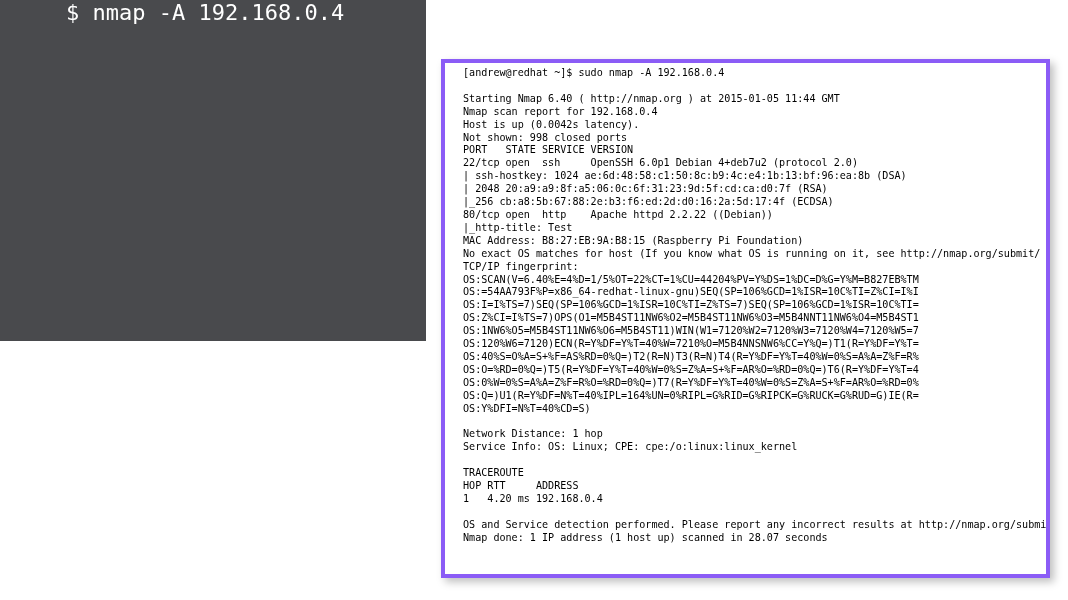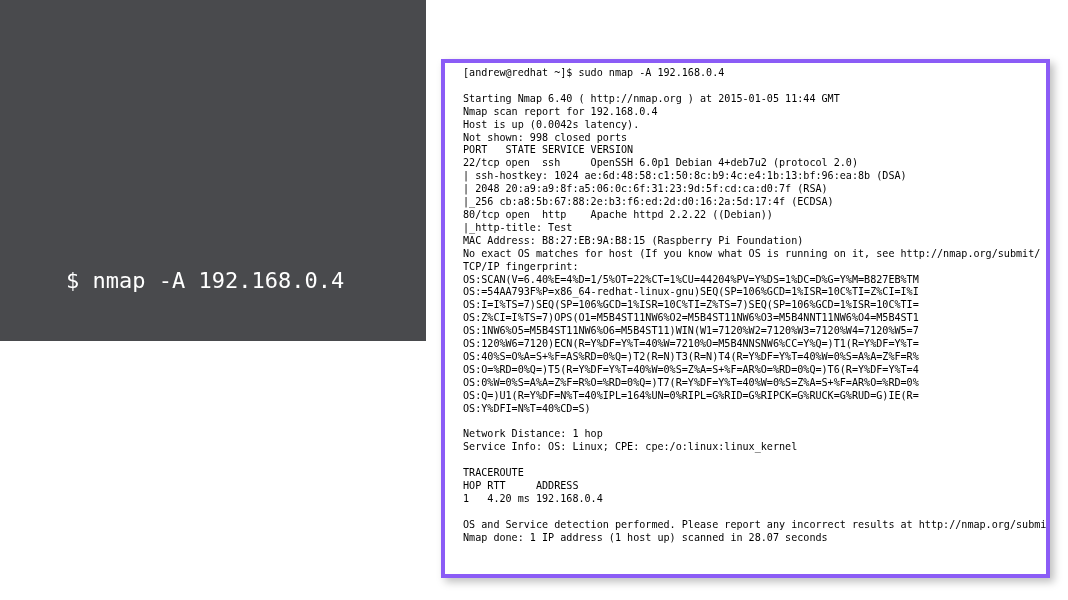--- a/index.html
+++ b/index.html
@@ -12,21 +12,21 @@
     overflow: hidden;
   }
   .dark-panel {
     position: absolute;
     left: 0;
     top: 0;
     width: 426px;
     height: 341px;
     background: #494a4d;
     display: flex;
-    align-items: flex-end;
+    align-items: flex-start;
     padding-bottom: 48px;
     padding-left: 66px;
     box-sizing: border-box;
   }
   .cmd-label {
     font-family: "Menlo", "Consolas", "DejaVu Sans Mono", monospace;
     font-size: 22px;
     color: #ffffff;
     white-space: pre;
   }

